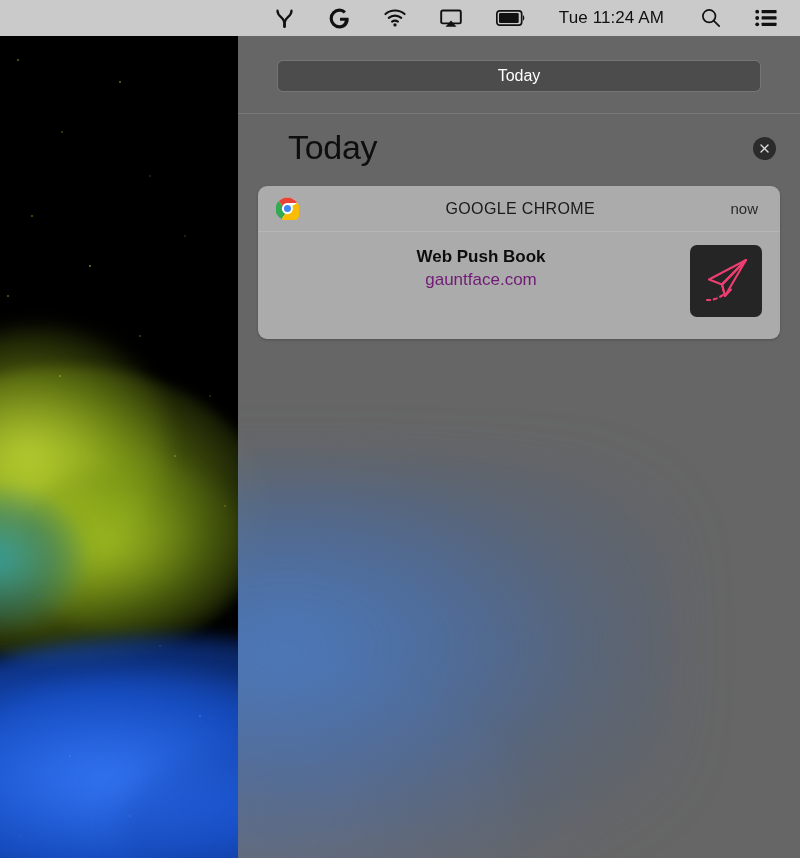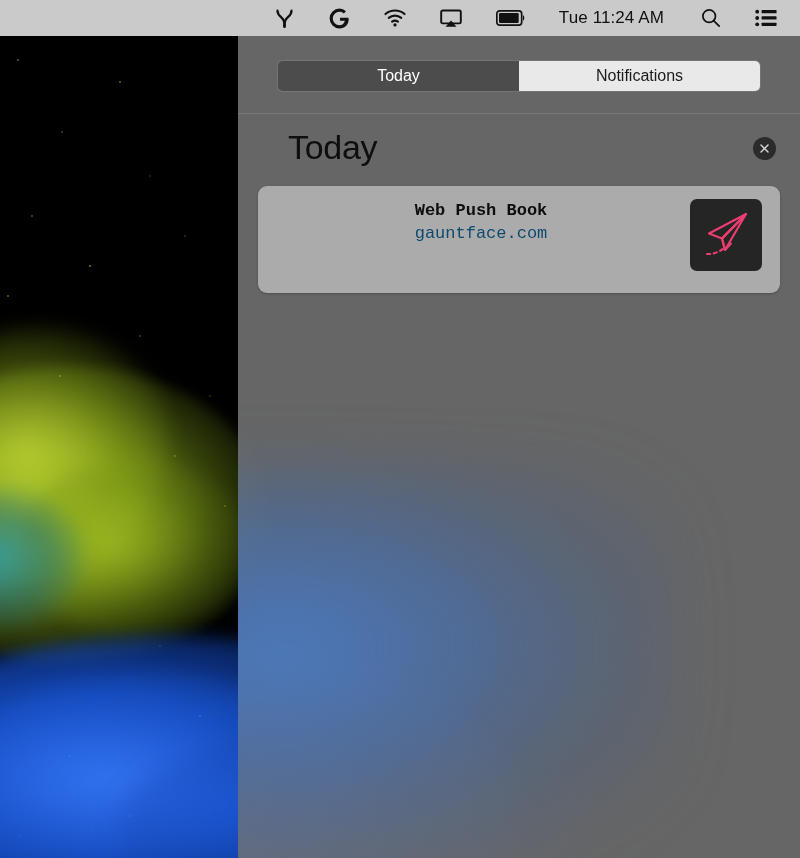--- a/index.html
+++ b/index.html
@@ -191,27 +191,27 @@
     border-bottom:1px solid rgba(255,255,255,0.14);
   }
   #chrome-icon { width:23px; height:23px; flex:0 0 23px; margin-right:11px; }
   #app-name {
     font-size:16px; color:#1a1a1a; letter-spacing:0.35px; flex:1;
   }
   #notif-time { font-size:15px; color:#2a2a2a; }
   #notif-body {
     display:flex; padding:13px 18px 22px 26px; gap:12px;
   }
-  #notif-text { flex:1; min-width:0;font-family:Liberation Mono, monospace; }
+  #notif-text { flex:1; min-width:0; }
   #notif-title {
     font-size:17px; font-weight:bold; color:#0d0d0d;
     line-height:1.38;
   }
   #notif-origin {
-    font-size:17px; color:#0c4a6e; line-height:1.38;
+    font-size:17px; color:#701a75; line-height:1.38;
   }
   #notif-message {
     font-size:17px; color:#1f1f1f; line-height:1.38;
   }
   #notif-thumb {
     flex:0 0 72px; width:72px; height:72px;
     border-radius:7px; background:#252525;
     display:flex; align-items:center; justify-content:center;
     overflow:hidden;
   }
@@ -232,39 +232,48 @@
 
 <div id="nc-panel">
   <div id="nc-bleed"></div>
 
   <div id="nc-content">
 
     <div id="tabbar">
       <div class="tab sel">
         <span>Today</span>
       </div>
-      <div class="tab unsel">
-        <span>Notifications</span>
-      </div>
     </div>
 
     <div id="nc-divider"></div>
 
     <div id="today-row">
       <div id="today-title">Today</div>
       <div id="close-btn">
         <svg width="11" height="11" viewBox="0 0 11 11">
           <line x1="2" y1="2" x2="9" y2="9" stroke="#d8d8d8" stroke-width="1.4" stroke-linecap="round"></line>
           <line x1="9" y1="2" x2="2" y2="9" stroke="#d8d8d8" stroke-width="1.4" stroke-linecap="round"></line>
         </svg>
       </div>
     </div>
 
     <div id="notif-card">
 
+      <div id="notif-header">
+        <svg id="chrome-icon" viewBox="0 0 48 48">
+          <circle cx="24" cy="24" r="23" fill="#ffffff"></circle>
+          <path d="M24 1a23 23 0 0 1 19.93 11.5H24a11.5 11.5 0 0 0-10.48 6.78L6.1 8.3A22.95 22.95 0 0 1 24 1z" fill="#ea4335"></path>
+          <path d="M6.1 8.3l7.42 10.98A11.5 11.5 0 0 0 19.3 34.9l-7.43 11A23 23 0 0 1 6.1 8.3z" fill="#34a853"></path>
+          <path d="M43.93 12.5A23 23 0 0 1 11.87 45.9l7.43-11a11.5 11.5 0 0 0 14.7-5.9 11.5 11.5 0 0 0 0-10.02z" fill="#fbbc05"></path>
+          <circle cx="24" cy="24" r="9.6" fill="#ffffff"></circle>
+          <circle cx="24" cy="24" r="7.4" fill="#4285f4"></circle>
+        </svg>
+        <div id="app-name">GOOGLE CHROME</div>
+        <div id="notif-time">now</div>
+      </div>
 
       <div id="notif-body">
         <div id="notif-text">
           <div id="notif-title">Web Push Book</div>
           <div id="notif-origin">gauntface.com</div>
         </div>
         <div id="notif-thumb">
           <svg width="56" height="56" viewBox="0 0 56 56">
             <g fill="none" stroke="#ec3e71" stroke-width="2.1" stroke-linejoin="round" stroke-linecap="round">
               <path d="M48 7 L11 26.5 L24 31.5 Z"></path>

